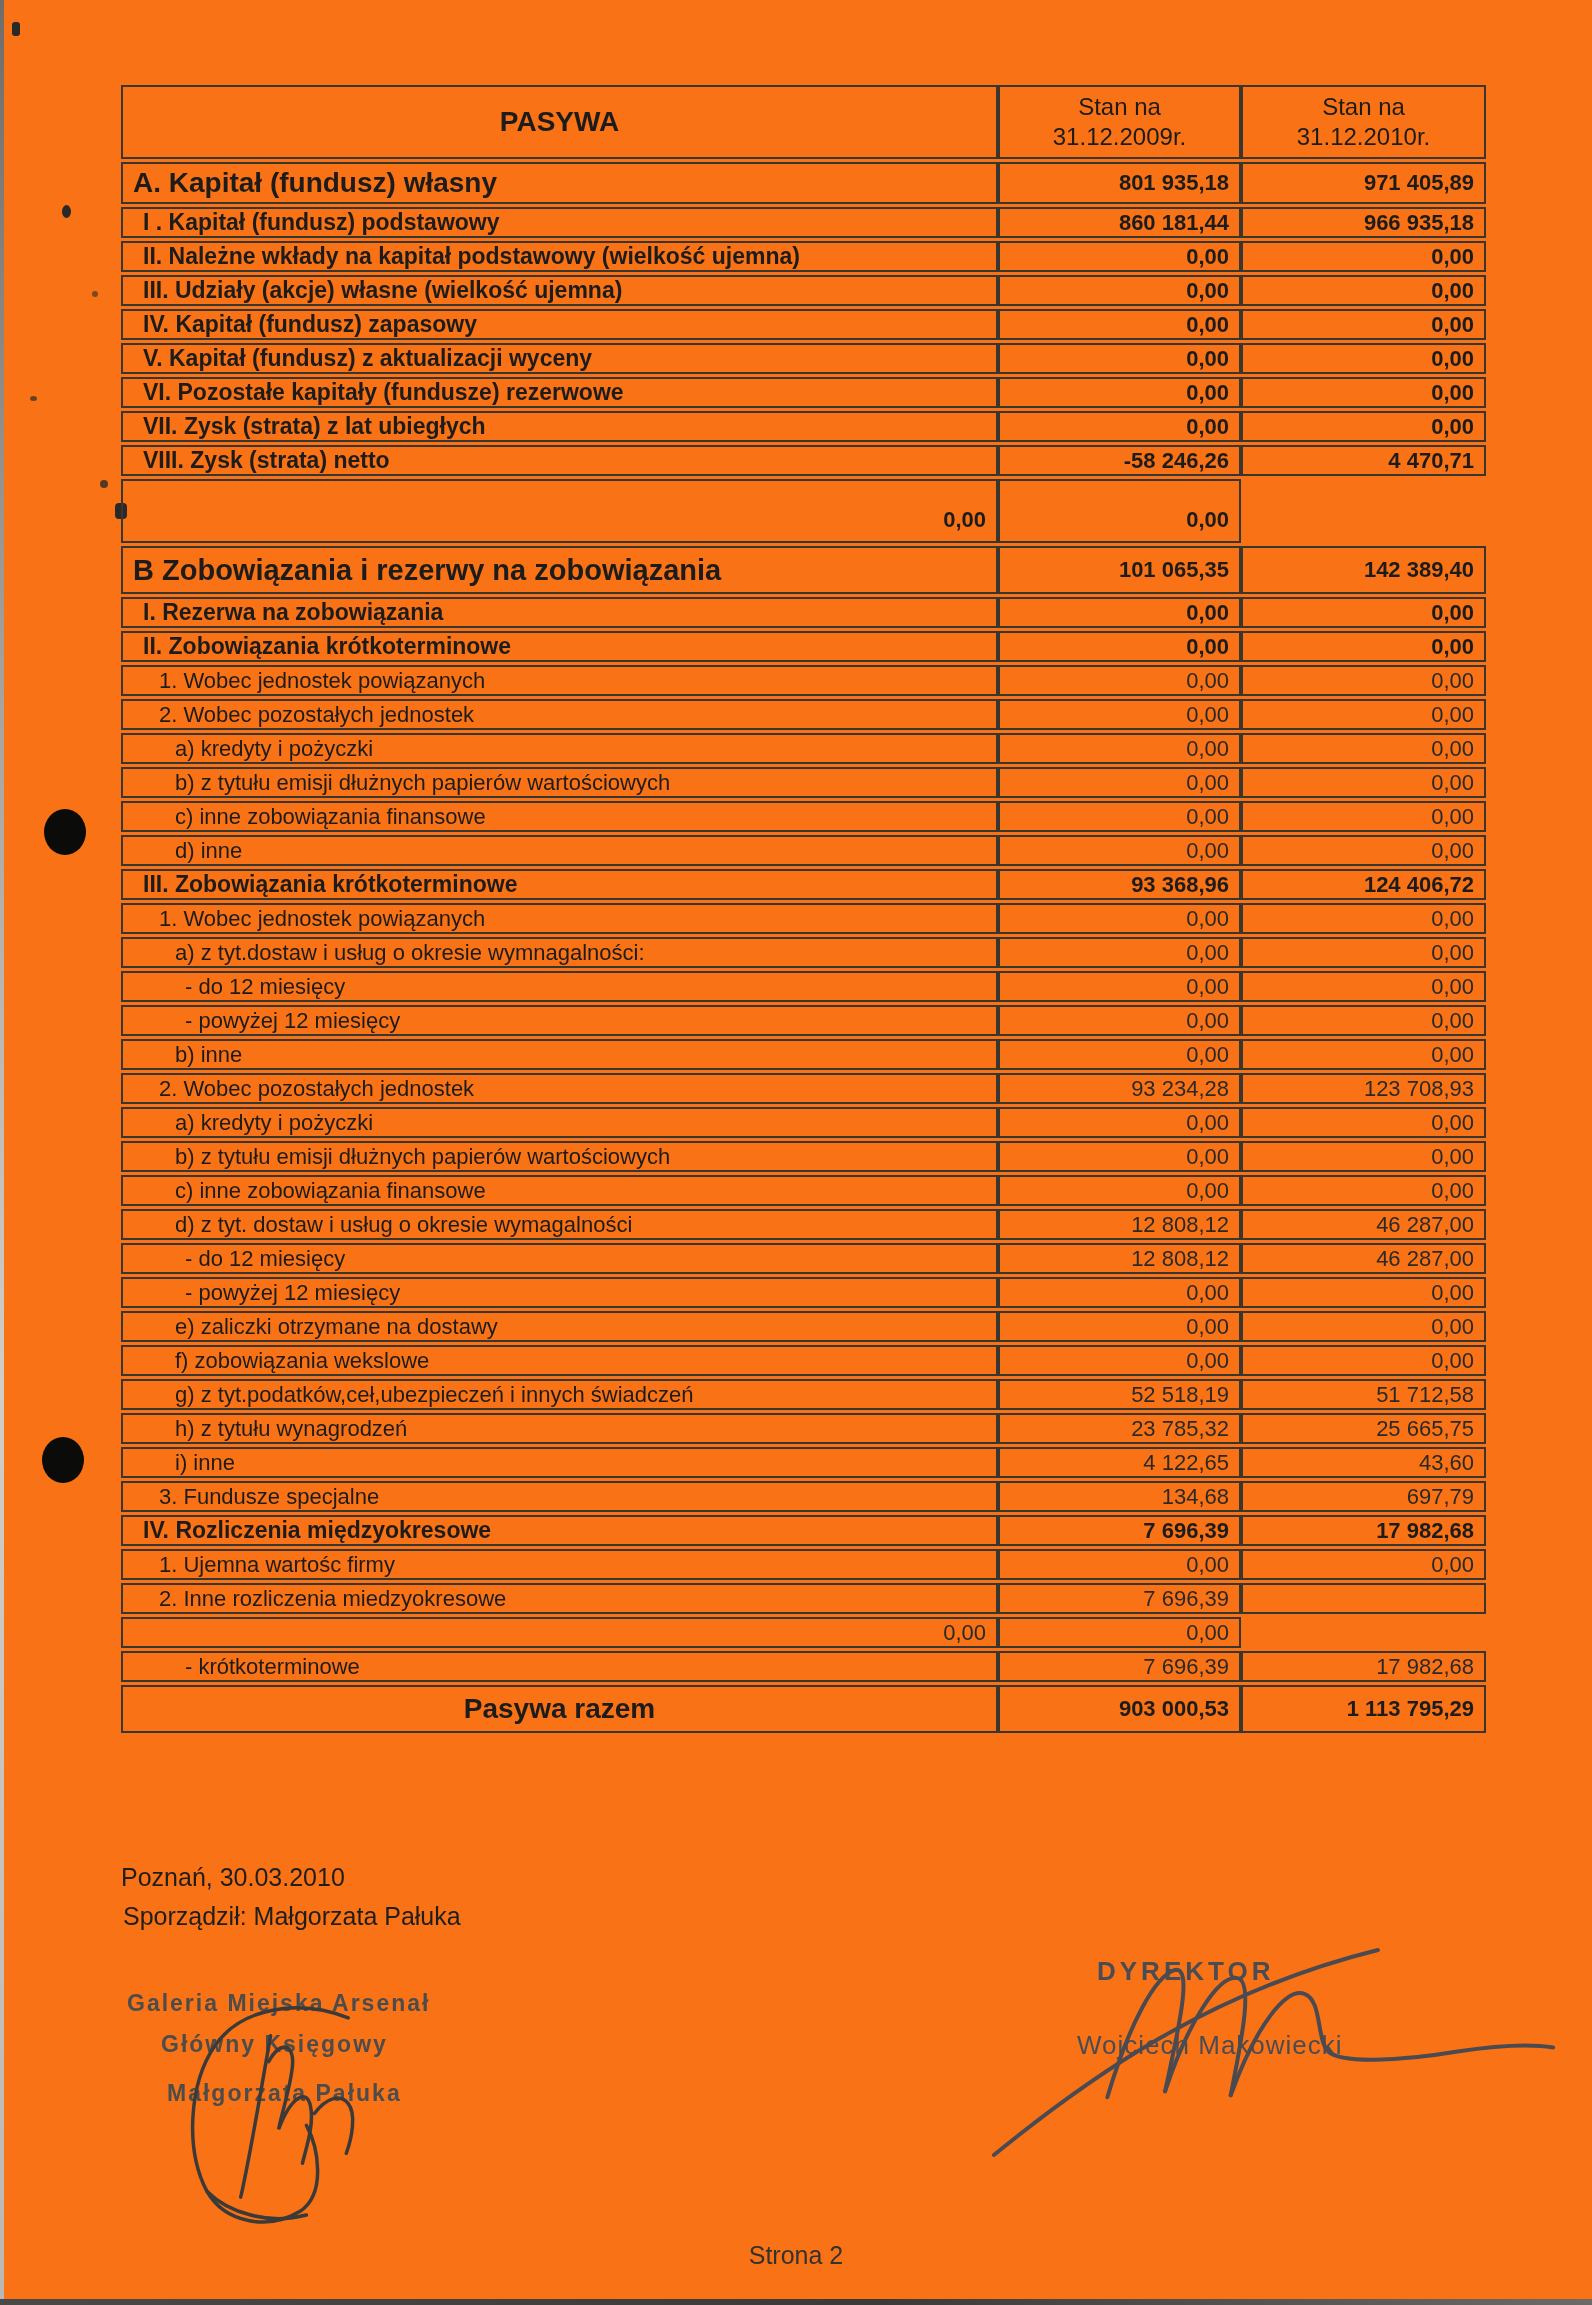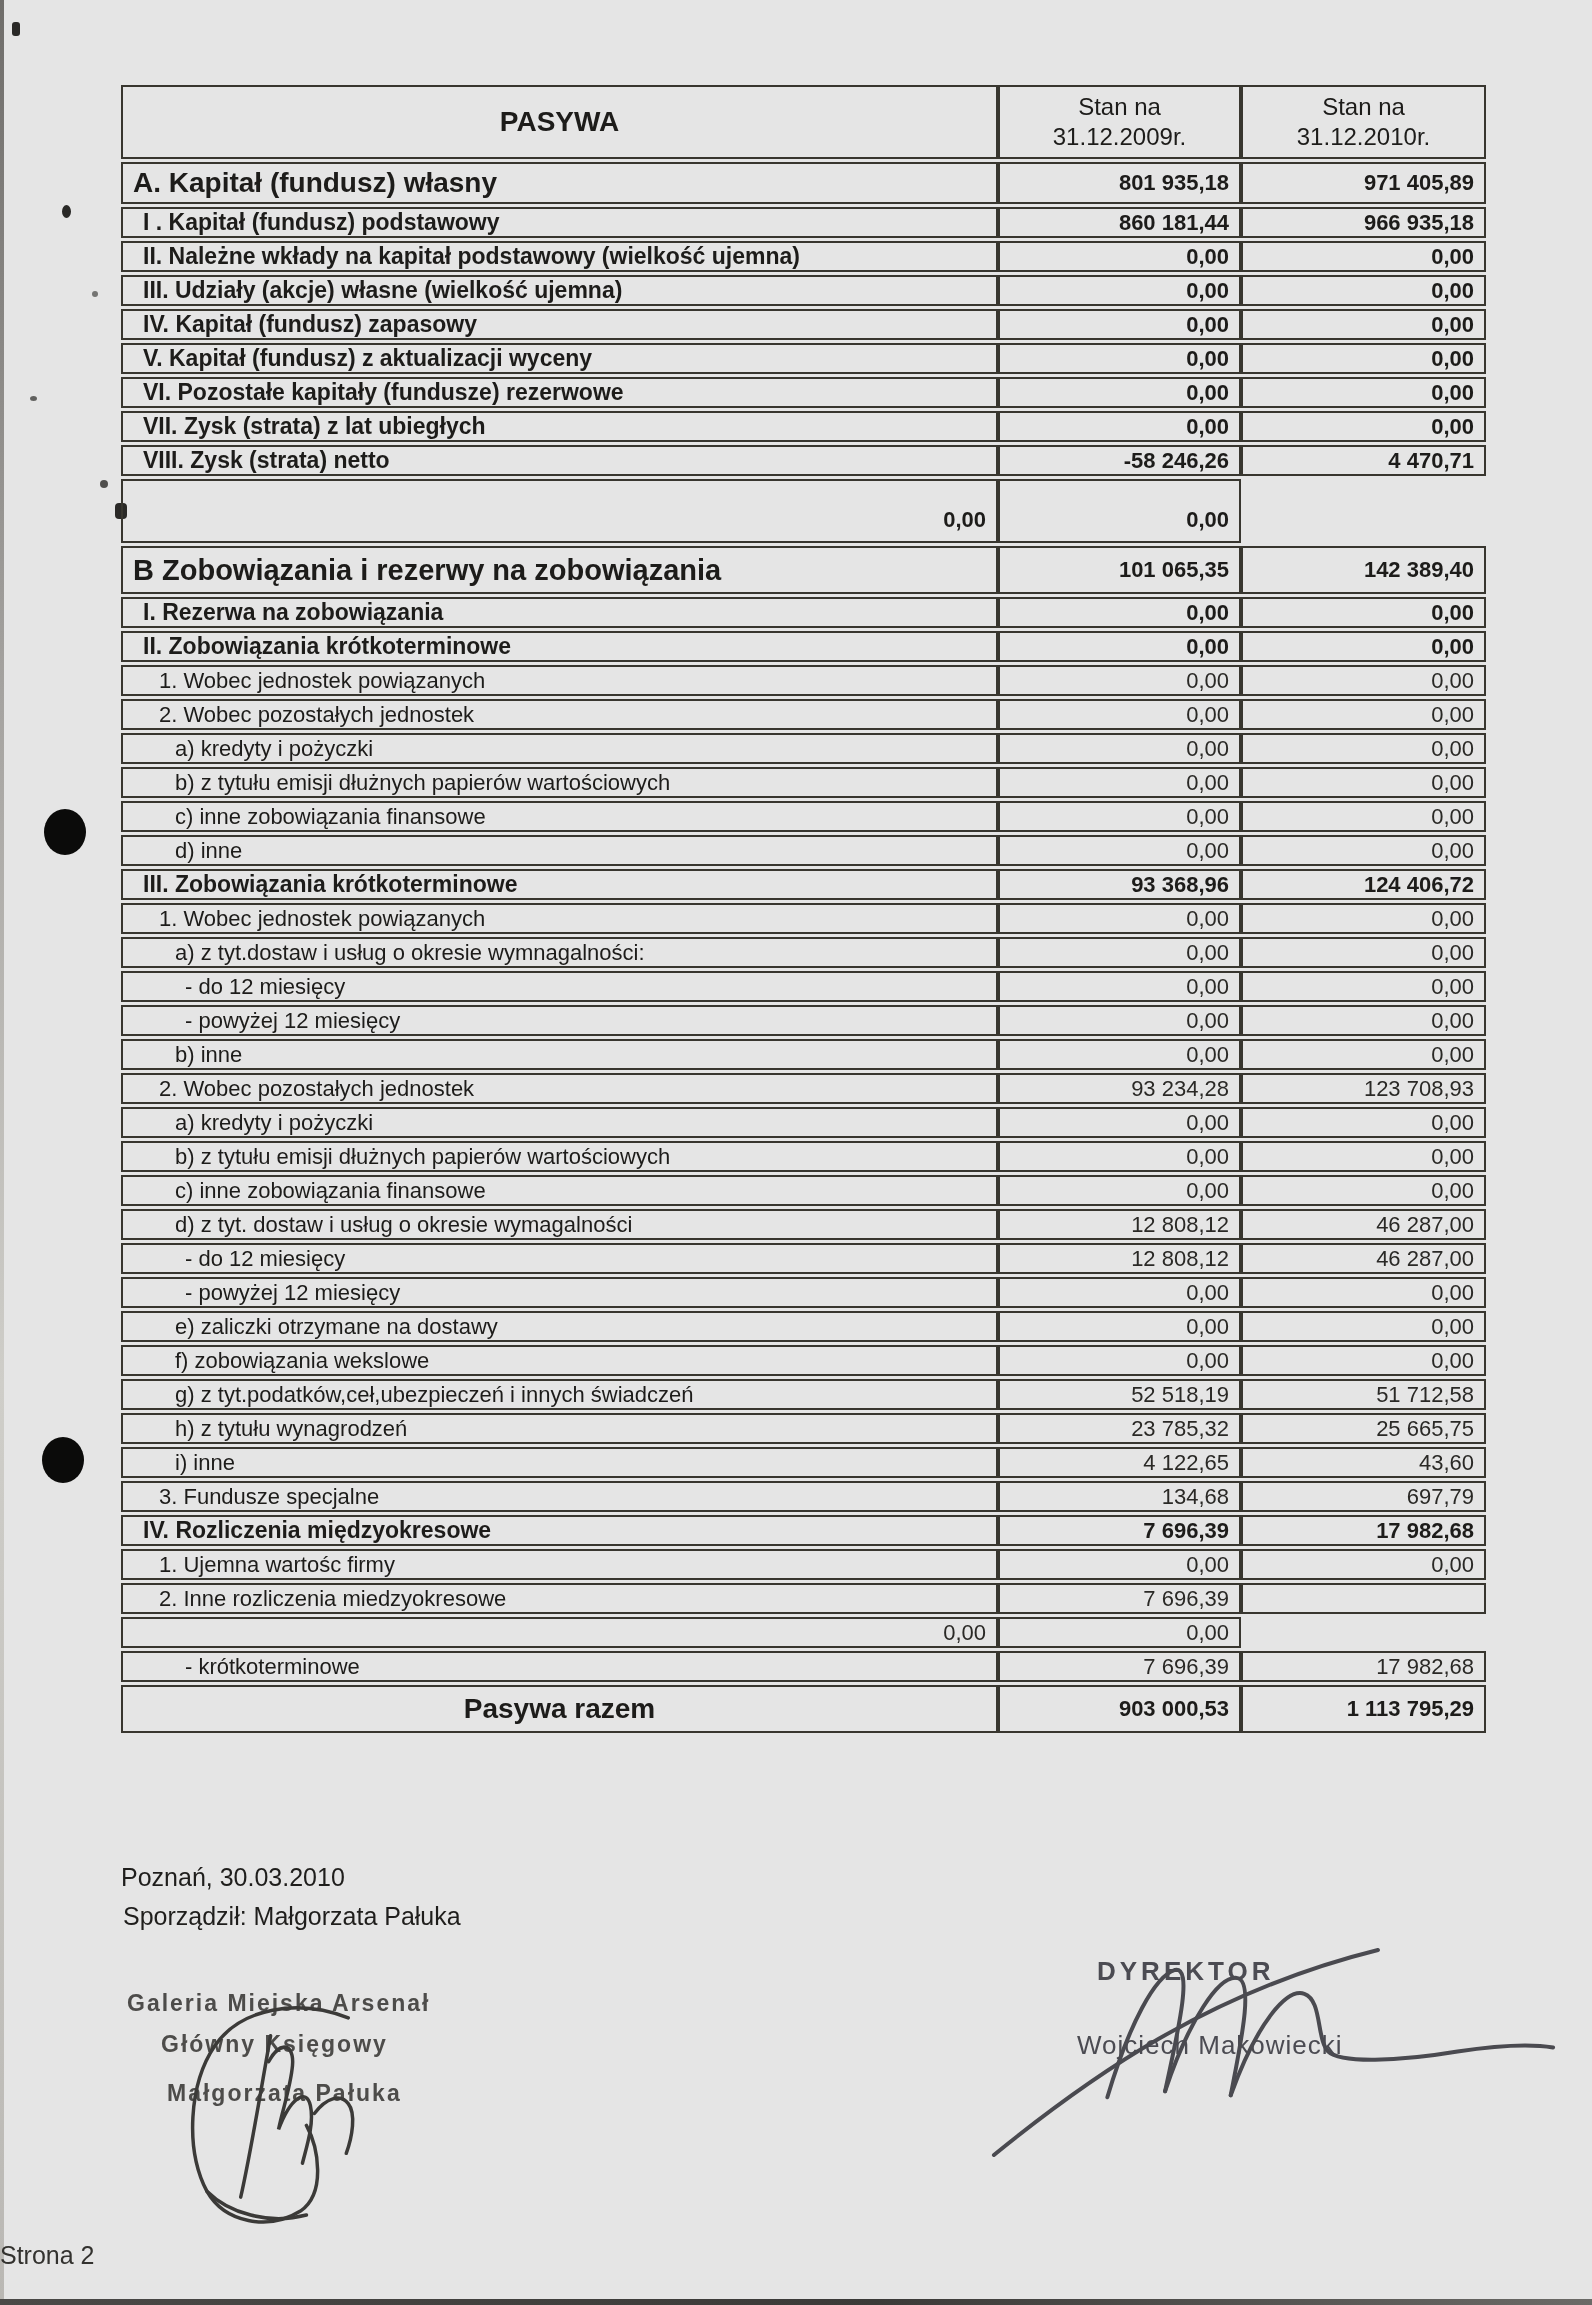--- a/index.html
+++ b/index.html
@@ -4,21 +4,21 @@
 <style>
   html,body{margin:0;padding:0;}
   body{
     font-family:"Liberation Sans", sans-serif;
     background:#b0aeab;
   }
   .page{
     position:relative;
     width:1592px;height:2305px;
     margin:0 auto;
-    background:#e5e5e5;
+    background:#f97316;
     overflow:hidden;
     color:#1d1c1a;
   }
   
   .left-edge{position:absolute;left:0;top:0;width:4px;height:100%;
     background:linear-gradient(to bottom,#6f6d6a 0%,#a5a3a0 30%,#cfcec9 60%,#bab8b4 100%);}
   .bottom-edge{position:absolute;left:0;bottom:0;width:100%;height:6px;
     background:linear-gradient(to right,#4a4947,#3b3a38 55%,#6b6a67);}
   .speck{position:absolute;background:#2a2927;border-radius:50%;}
   .hole-punch{position:absolute;background:#0b0b0a;border-radius:50%;}
@@ -56,21 +56,21 @@
   .row.item .val,.row.sub .val,.row.dash .val{font-weight:400;color:#2a2926;}
 
   .row.ix .cell{height:64px;align-items:flex-end;padding-bottom:8px;}
   .row.ix .label-cell{font-size:19px;font-weight:bold;}
 
   
   .footer-text{position:absolute;font-size:25px;color:#1f1e1c;}
   .stamp{position:absolute;color:#4d4c4a;font-weight:bold;}
   .stamp .sline{letter-spacing:2px;}
   .sig{position:absolute;}
-  .page-number{position:absolute;left:0;right:0;text-align:left;font-size:25px;color:#33322f;}
+  .page-number{position:absolute;left:0;right:0;text-align:center;font-size:25px;color:#33322f;}
 </style>
 </head>
 <body>
 
 <div class="page">
 
   <div class="left-edge"></div>
   <div class="bottom-edge"></div>
   <div class="speck" style="left:12px;top:22px;width:8px;height:14px;border-radius:3px;"></div>
   <div class="speck" style="left:62px;top:205px;width:9px;height:13px;"></div>

